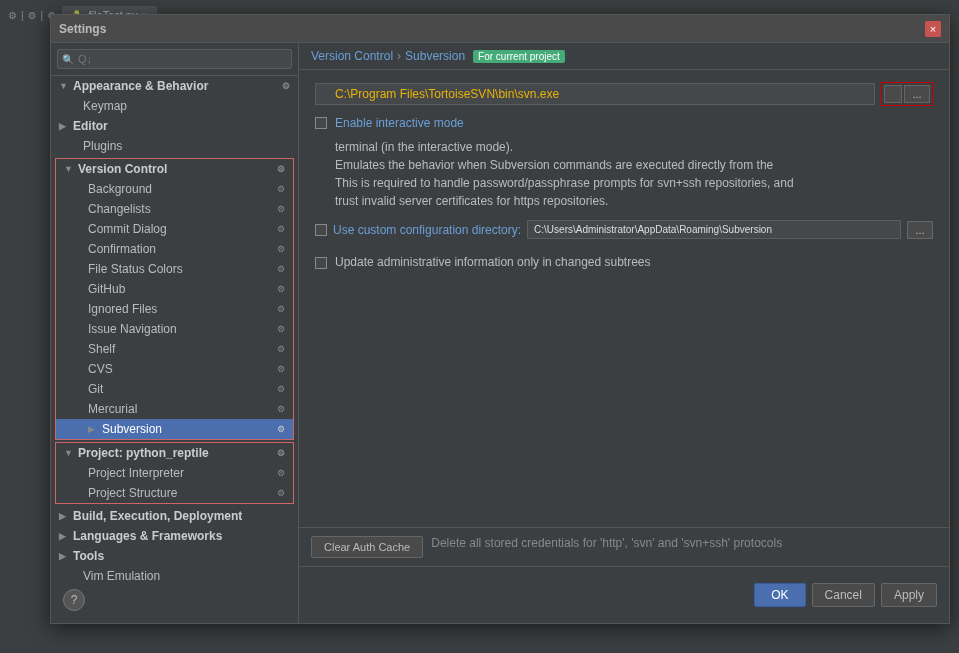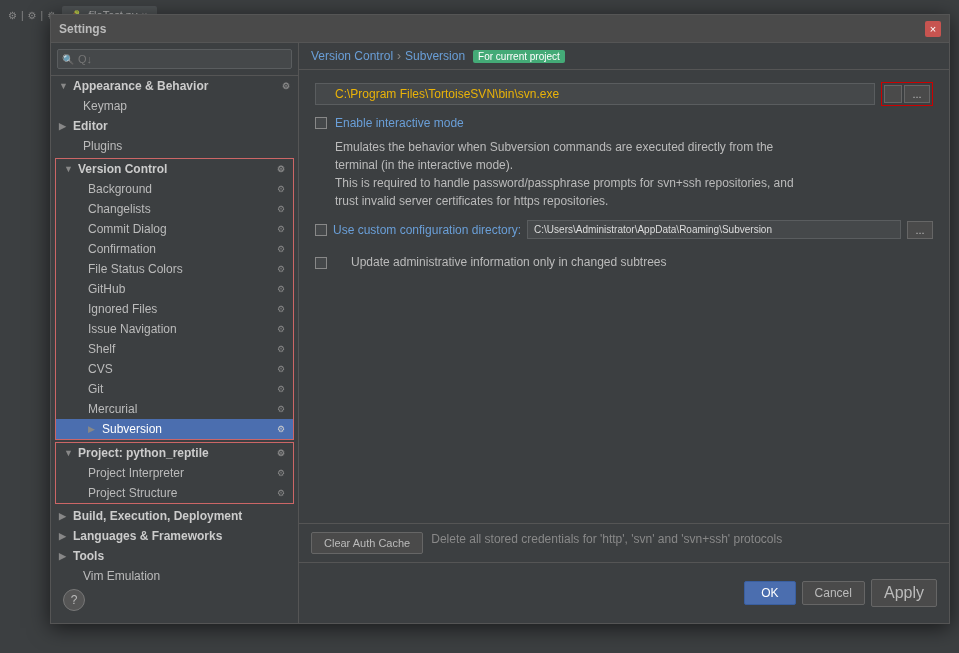--- a/index.html
+++ b/index.html
@@ -308,21 +308,21 @@
       border: 1px solid #5a5d5f;
       color: #ddd;
       padding: 3px 6px;
       font-size: 10px;
       outline: none;
     }
 
     .update-row {
       display: flex;
       align-items: center;
-      gap: 24px;
+      gap: 8px;
     }
 
     .update-label {
       color: #bbb;
       font-size: 12px;
     }
 
     
     .dialog-footer {
       padding: 8px 12px;
@@ -378,21 +378,21 @@
       font-size: 12px;
       cursor: pointer;
       border-radius: 2px;
     }
 
     .btn-apply {
       background: #4a4a4a;
       border: 1px solid #666;
       color: #bbb;
       padding: 4px 12px;
-      font-size: 16px;
+      font-size: 12px;
       cursor: pointer;
       border-radius: 2px;
     }
 
     
     .help-btn {
       position: absolute;
       bottom: 12px;
       left: 12px;
       width: 22px; height: 22px;
@@ -587,22 +587,22 @@
             <button class="btn-dots">...</button>
           </div>
         </div>
 
         <div class="option-row">
           <div class="checkbox"></div>
           <span class="option-label">Enable interactive mode</span>
         </div>
 
         <div class="option-desc">
+          <div>terminal (in the interactive mode).</div>
           <div>Emulates the behavior when Subversion commands are executed directly from the</div>
-          <div>terminal (in the interactive mode).</div>
           <div>This is required to handle password/passphrase prompts for svn+ssh repositories, and</div>
           <div>trust invalid server certificates for https repositories.</div>
         </div>
 
         <div class="custom-dir-row">
           <div class="checkbox"></div>
           <span class="custom-dir-label">Use custom configuration directory:</span>
           <input class="custom-dir-input" type="text" value="C:\Users\Administrator\AppData\Roaming\Subversion" style="">
           <button class="btn-dots">...</button>
         </div>

